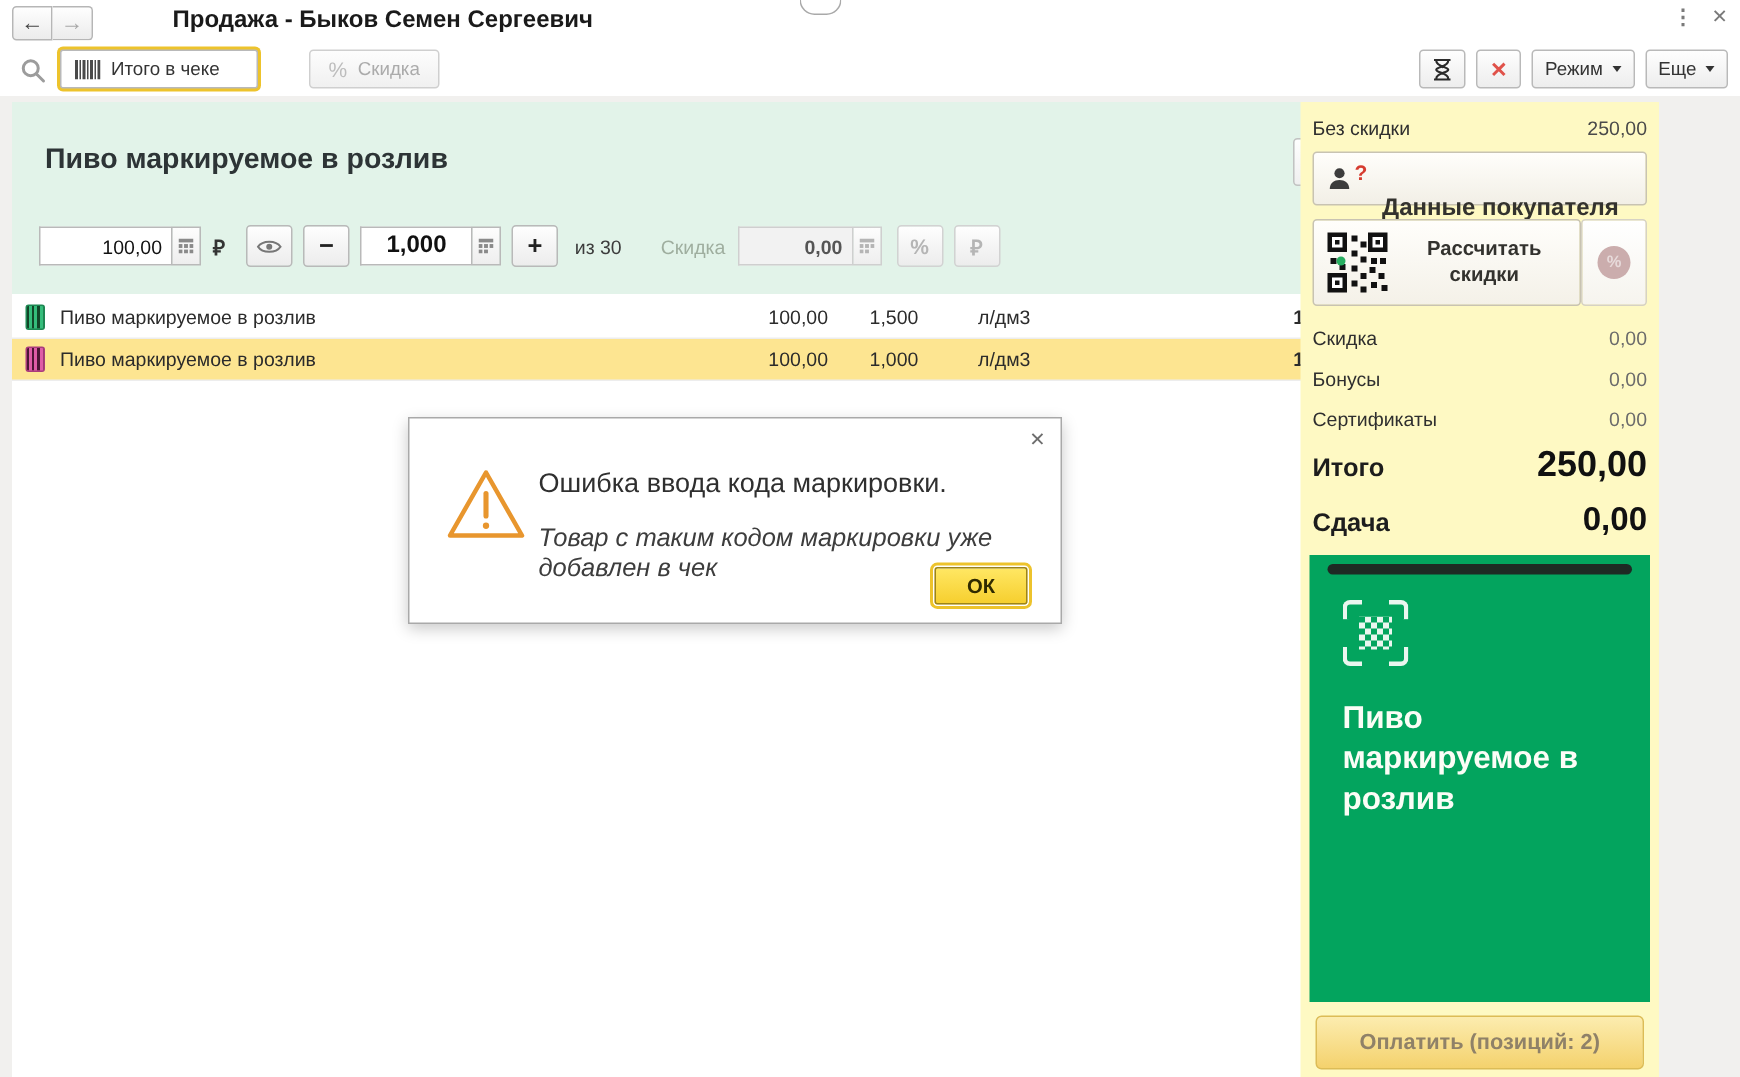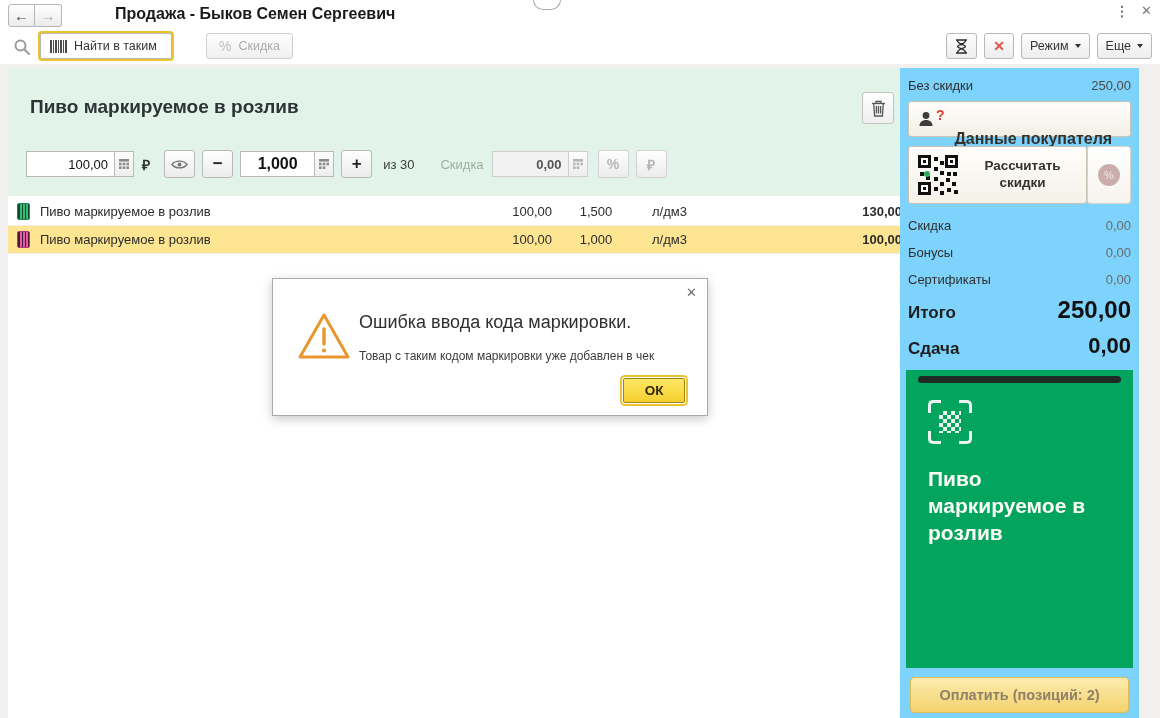--- a/index.html
+++ b/index.html
@@ -56,25 +56,25 @@
   .c-price { width:100px; text-align:right; }
   .c-qty { width:88px; text-align:center; }
   .c-unit { width:165px; padding-left:12px; }
   .c-total { width:105px; text-align:right; font-weight:bold; padding-right:8px; }
 
   
   .dialog { position:absolute; left:272px; top:278px; width:436px; height:138px; background:#fff; border:1px solid #a9a9a9; box-shadow:0 3px 10px rgba(0,0,0,.22); }
   .dlg-close { position:absolute; right:10px; top:6px; color:#6e6e6e; font-size:13px; cursor:pointer; }
   .dlg-icon { position:absolute; left:24px; top:32px; }
   .dlg-title { position:absolute; left:86px; top:33px; font-size:18px; color:#2f2f2f; }
-  .dlg-msg { position:absolute; left:86px; top:70px; font-size:12px; color:#3d3d3d; }
+  .dlg-msg { position:absolute; left:86px; top:70px; font-size:17px; color:#3d3d3d;font-style:italic; }
   .ok-btn { position:absolute; right:22px; bottom:12px; width:62px; height:25px; background:linear-gradient(#ffe763,#f6cf2f); border:1px solid #9c8419; border-radius:2px; box-shadow:0 0 0 1px #fff, 0 0 0 3px #edc32c; font-size:13.5px; font-weight:bold; color:#2f2a00; display:flex; align-items:center; justify-content:center; cursor:pointer; font-family:"Liberation Sans",sans-serif; }
 
   
-  .sidebar { position:absolute; left:900px; top:68px; width:239px; height:650px; background:#7dd3fc; padding:6px 8px 0 8px; }
+  .sidebar { position:absolute; left:867px; top:68px; width:239px; height:650px; background:#fef9c3; padding:6px 8px 0 8px; }
   .kv { display:flex; justify-content:space-between; align-items:center; font-size:13px; color:#2f2f2f; height:22px; }
   .kv .val { color:#4a4a4a; }
   .customer-btn { margin-top:5px; width:100%; height:36px; background:linear-gradient(#fffefb,#f2efe6); border:1px solid #c8c3b2; border-radius:3px; display:flex; align-items:center; cursor:pointer; padding:0 8px; }
   .customer-btn .lbl { flex:1; text-align:center; font-size:16px; font-weight:bold; color:#33322e;margin-top:40px; }
   .qmark { color:#d63c30; font-weight:bold; font-size:14px; margin-left:1px; position:relative; top:-4px; }
   .calc-row { margin-top:9px; display:flex; gap:0; height:58px; }
   .calc-btn-big { flex:1; background:linear-gradient(#fffefb,#f4f1e8); border:1px solid #c8c3b2; border-radius:3px; display:flex; align-items:center; gap:8px; padding:0 8px; cursor:pointer; }
   .calc-btn-big .lbl { flex:1; text-align:center; font-size:13.5px; font-weight:bold; color:#33322e; line-height:1.25; }
   .pct-btn { width:44px; background:linear-gradient(#ffffff,#f6f4ee); border:1px solid #d6d2c4; border-radius:3px; display:flex; align-items:center; justify-content:center; cursor:default; }
   .pct-circle { width:22px; height:22px; border-radius:50%; background:#cbadad; color:#e7dada; font-size:11px; font-weight:bold; display:flex; align-items:center; justify-content:center; }
@@ -136,21 +136,21 @@
             <rect x="0" y="0" width="2" height="13"></rect>
             <rect x="3" y="0" width="1" height="13"></rect>
             <rect x="5" y="0" width="2" height="13"></rect>
             <rect x="8" y="0" width="1" height="13"></rect>
             <rect x="10" y="0" width="2" height="13"></rect>
             <rect x="13" y="0" width="1" height="13"></rect>
             <rect x="15" y="0" width="2" height="13"></rect>
           </g>
         </svg>
     </span>
-    <span>Найти в таким</span>
+    <span>Итого в чеке</span>
   </div>
   <div class="disc-btn">
     <span style="font-size:14px;color:#bdbdbd;">%</span>
     <span>Скидка</span>
   </div>
   <div class="tb-right">
     <div class="tool-btn">
       <span>
         <svg width="13" height="15" viewBox="0 0 13 15">
             <path d="M1 1 h11 M1 14 h11 M2.5 1.5 c0 4 8 4 8 6 c0 2 -8 2 -8 6 M10.5 1.5 c0 4 -8 4 -8 6 c0 2 8 2 8 6" fill="none" stroke="#2b2b2b" stroke-width="1.4"></path>

